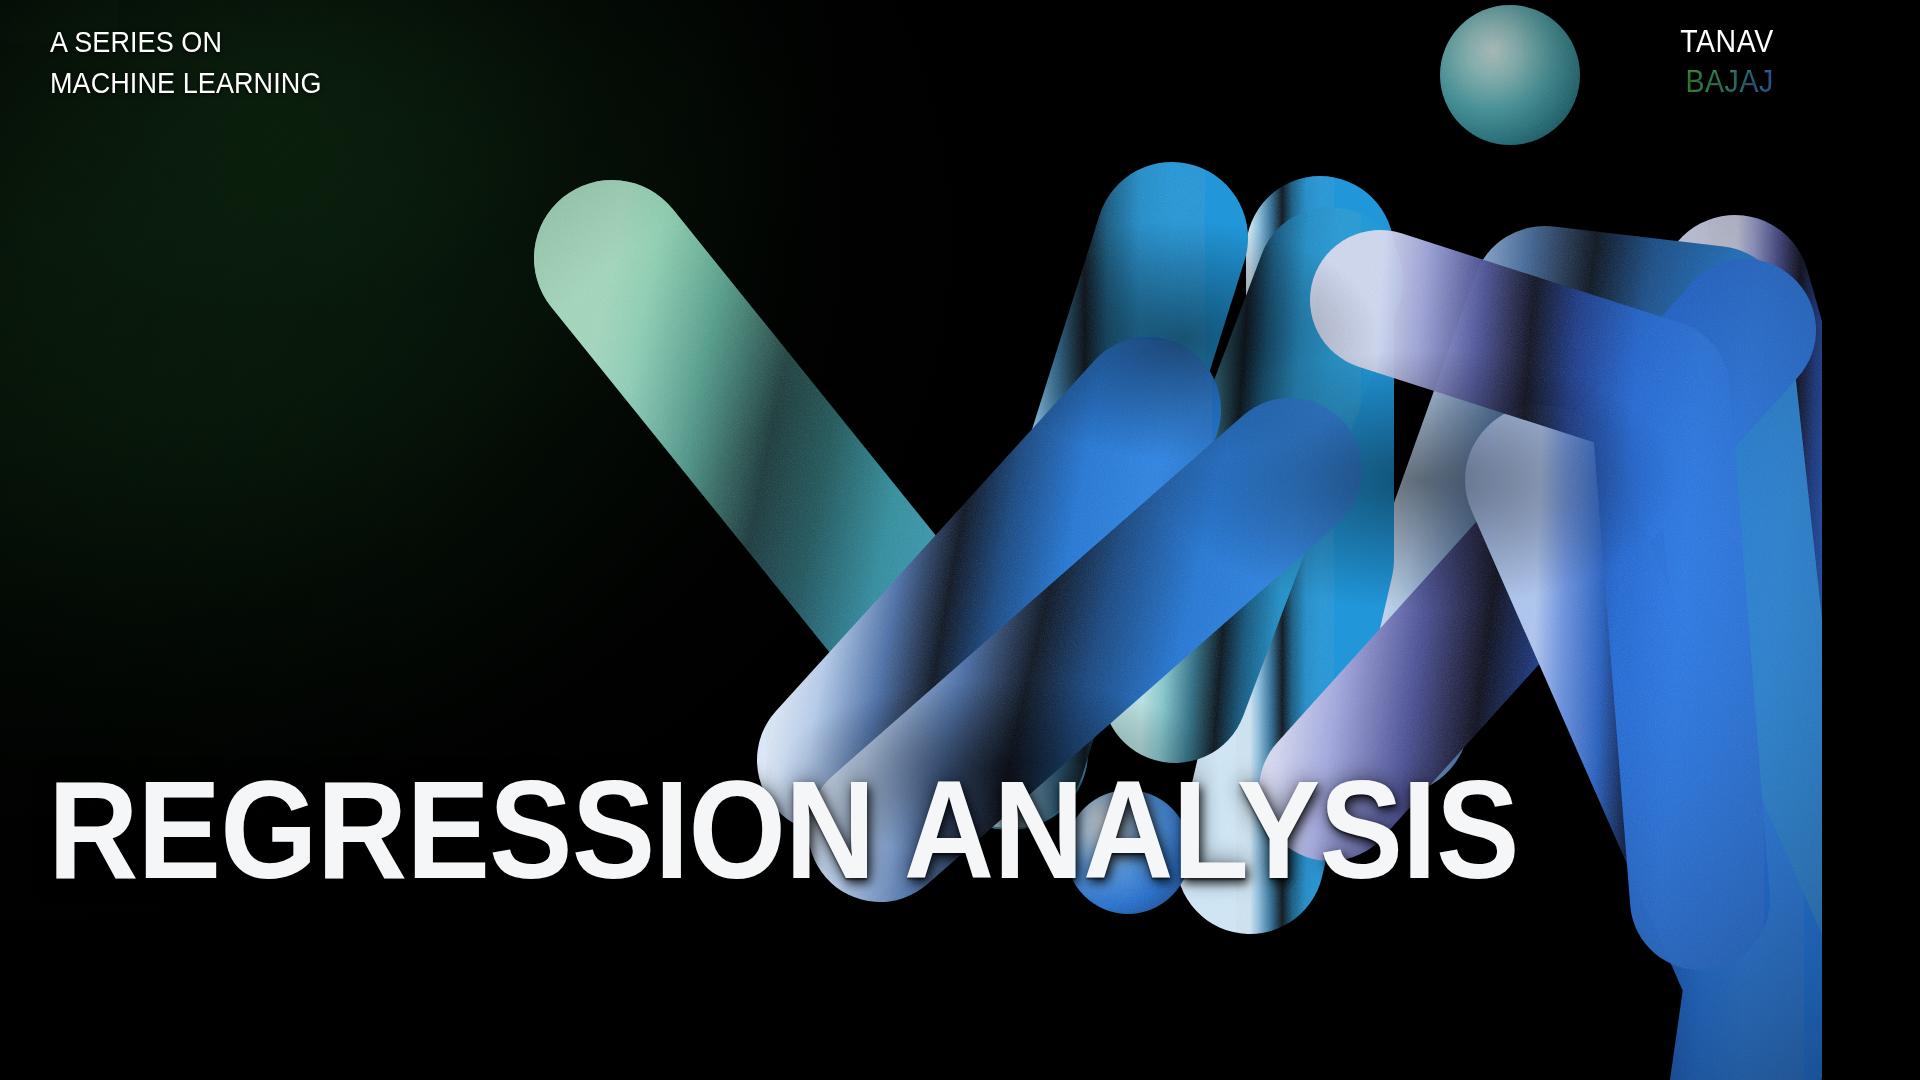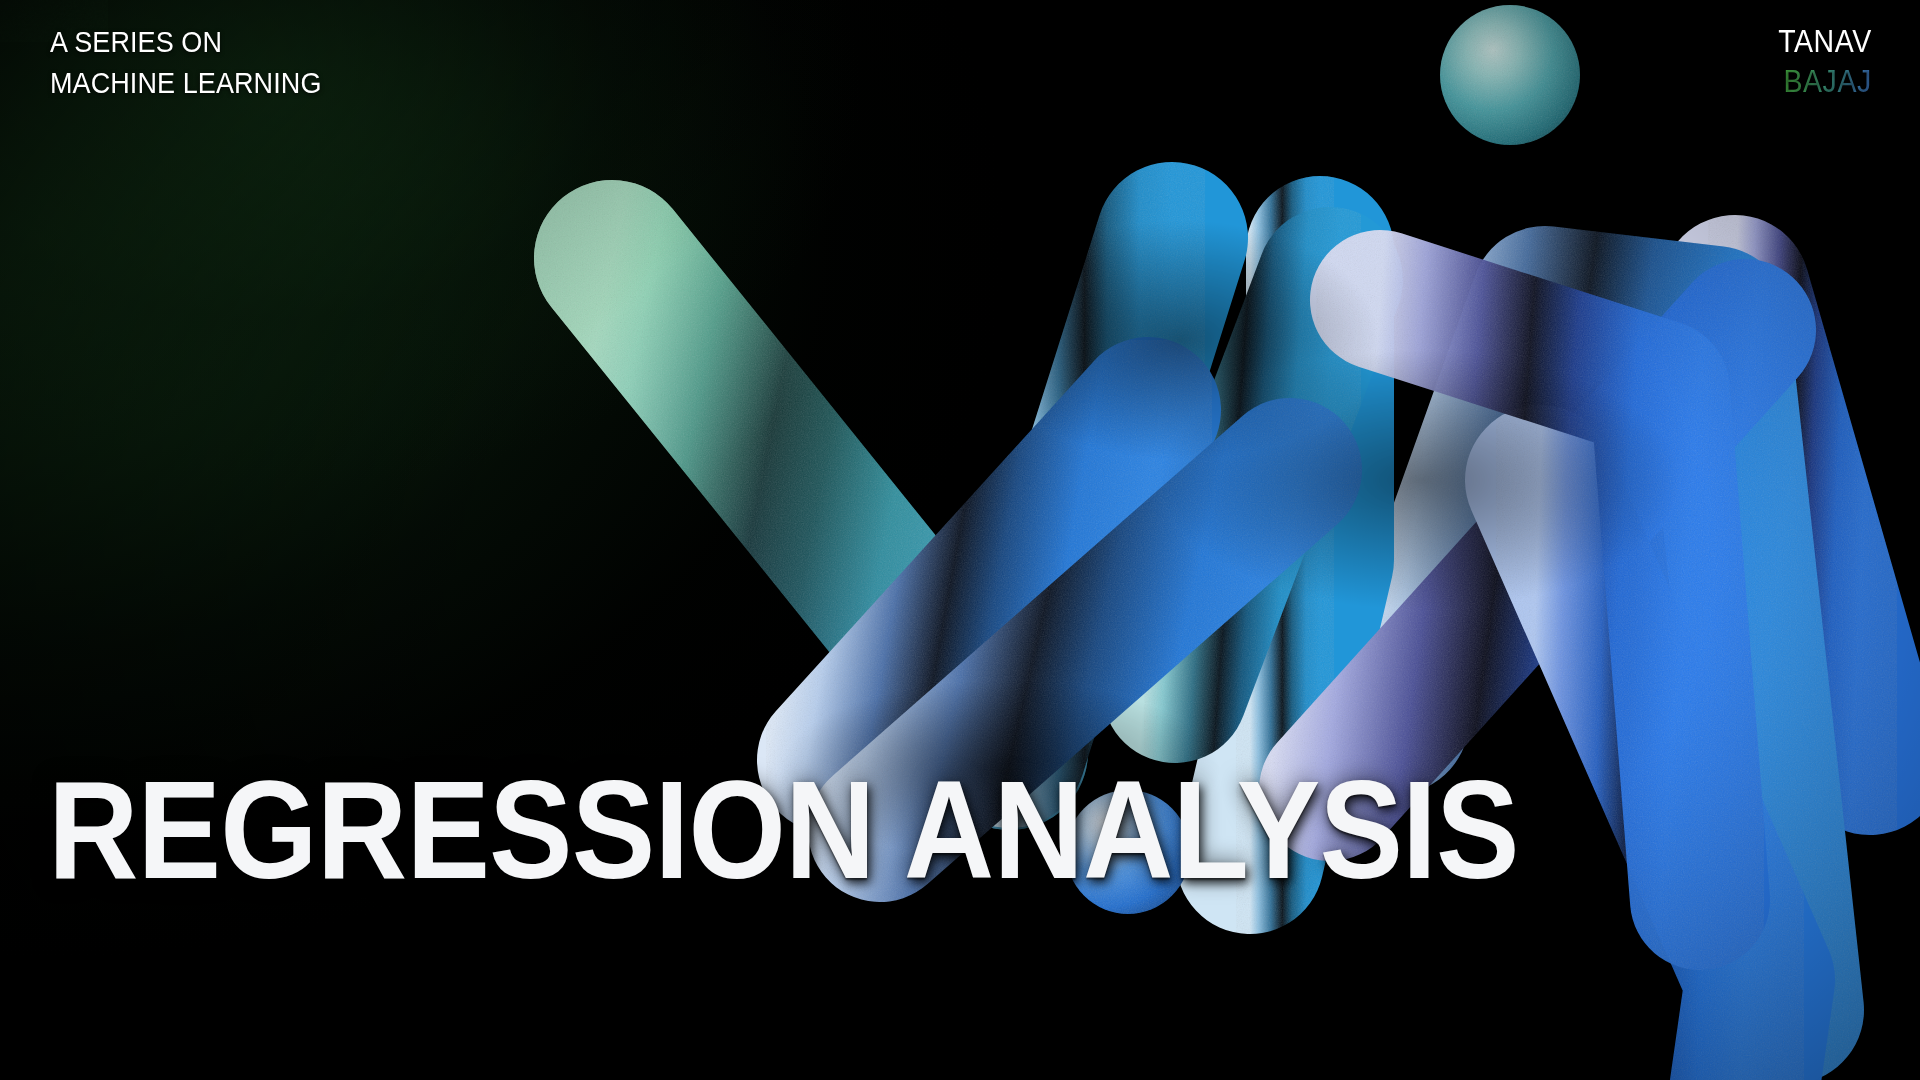--- a/index.html
+++ b/index.html
@@ -7,24 +7,25 @@
     margin: 0;
     padding: 0;
     background: #000;
   }
   body {
     font-family: "Liberation Sans", "DejaVu Sans", sans-serif;
   }
 
   #poster {
     position: relative;
-    width: 1920px;
+    width: 1782px;
     height: 1080px;
     overflow: hidden;
     background: #0369a1;
+    padding-left: 40px;
   }
 
   
   .bg-base {
     position: absolute;
     inset: 0;
     background: #000000;
   }
   .bg-green-glow {
     position: absolute;

